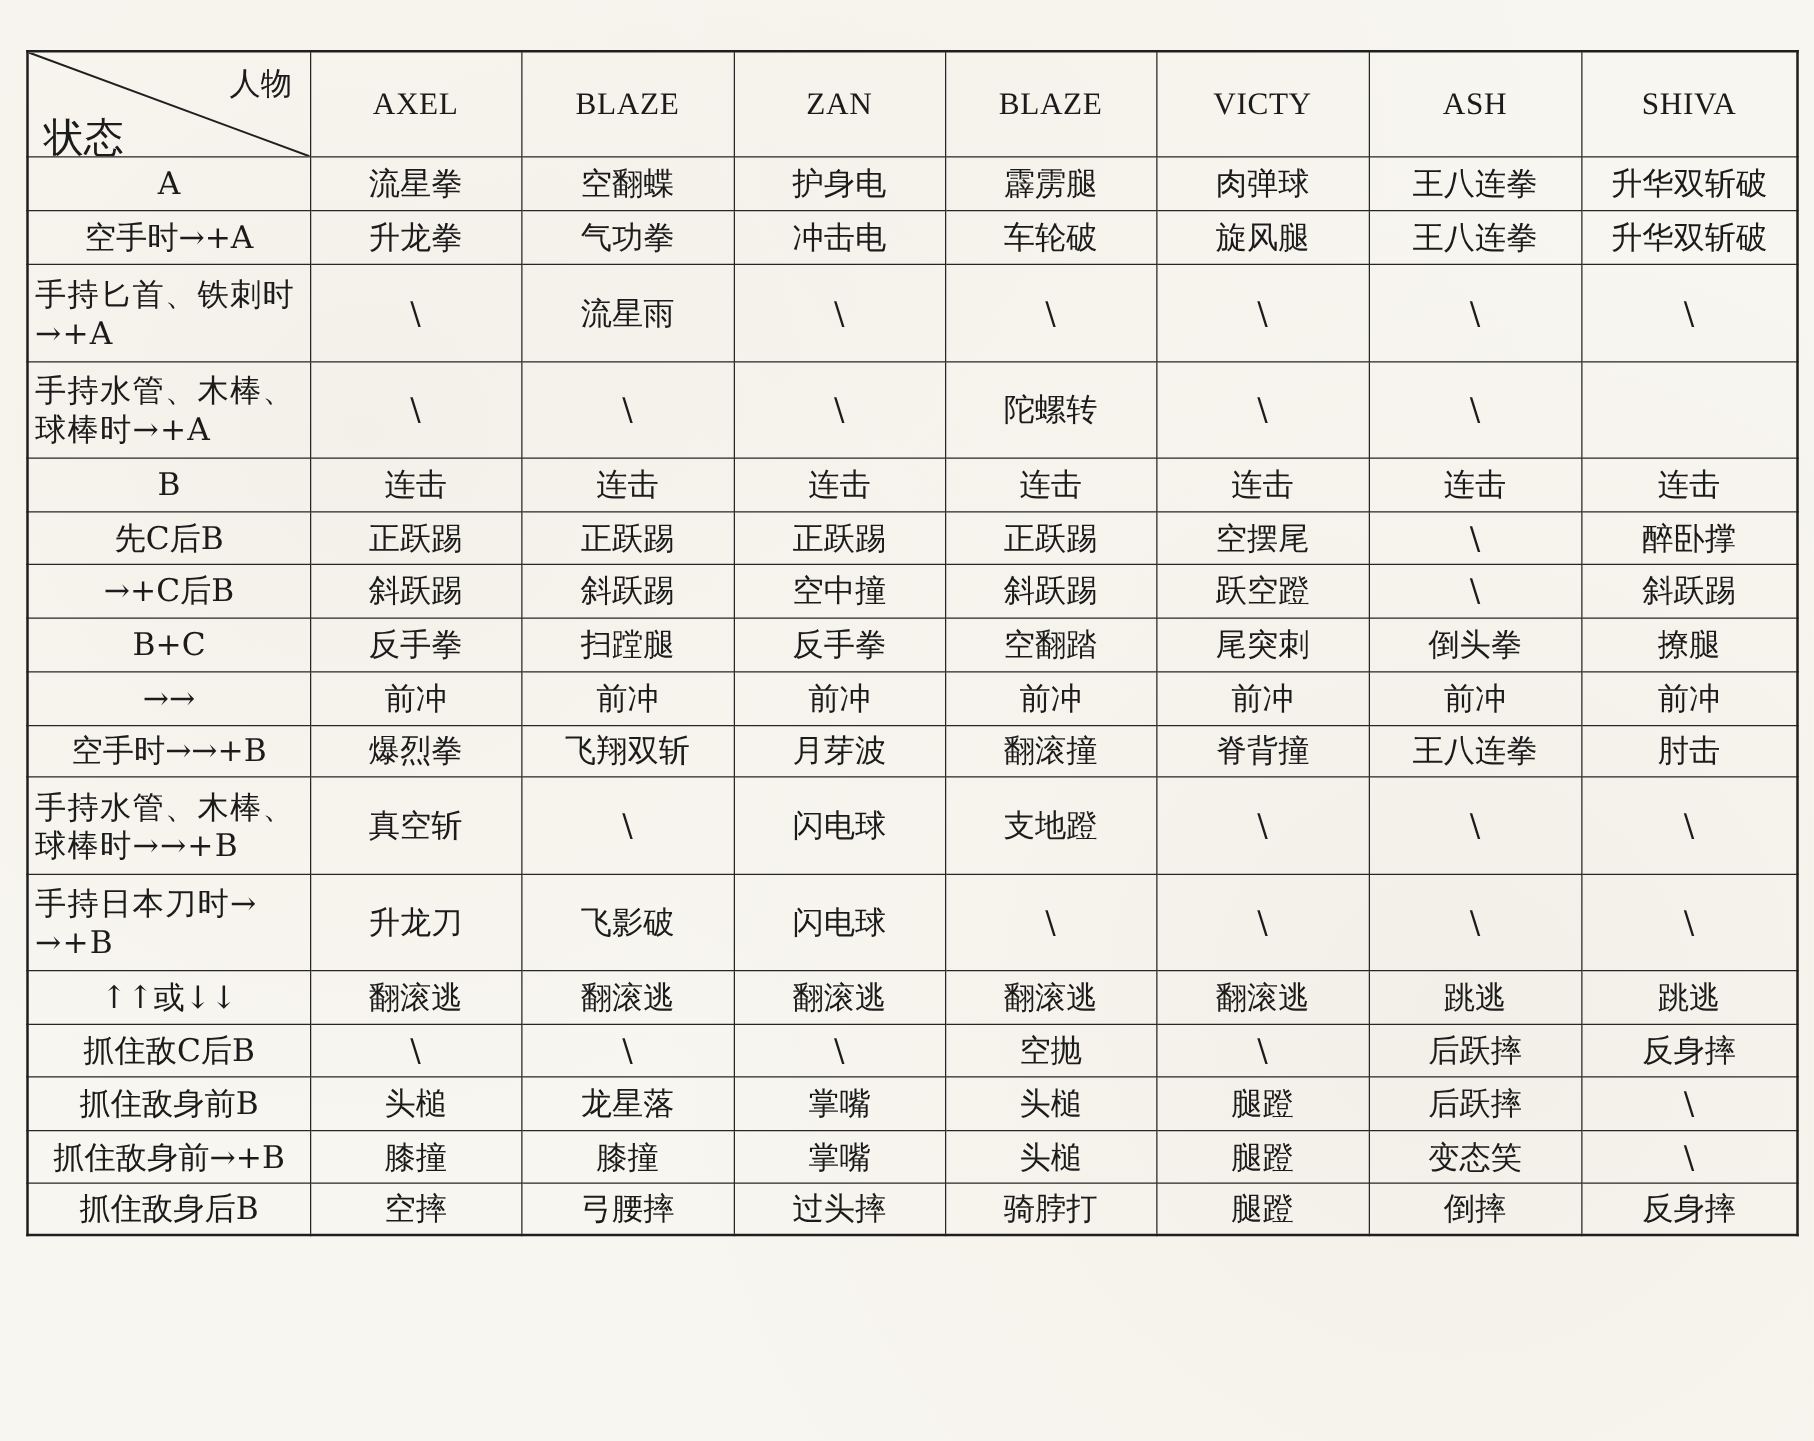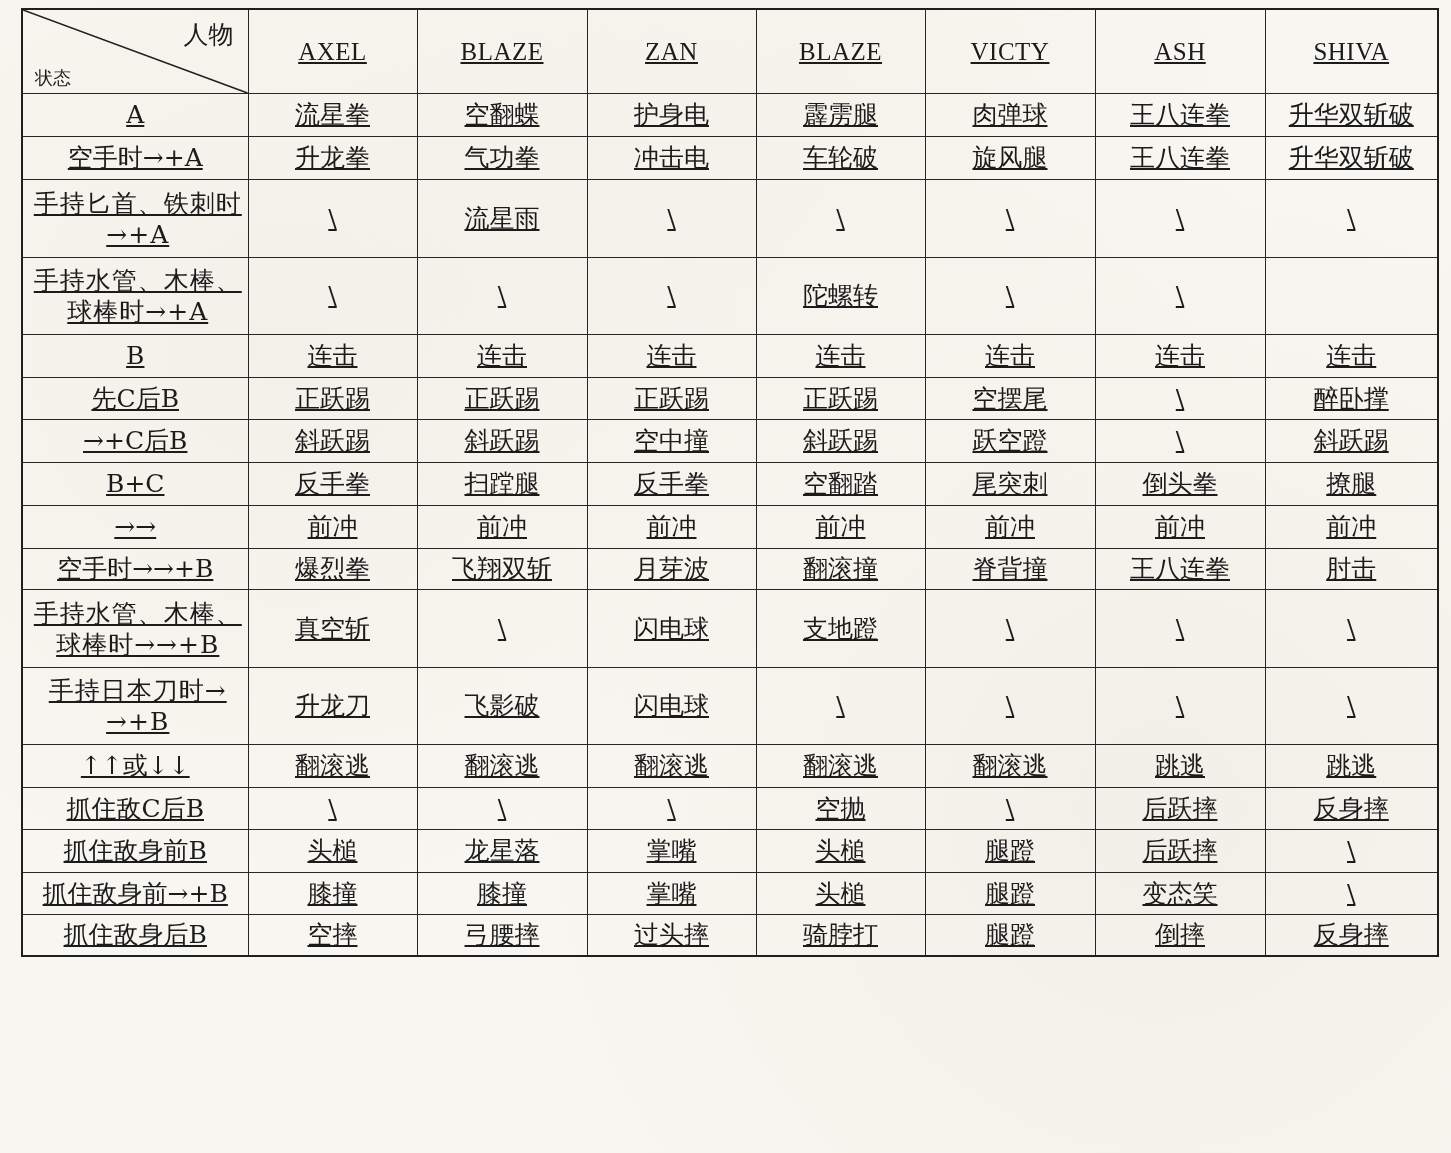--- a/index.html
+++ b/index.html
@@ -15,23 +15,22 @@
     background-image:
       radial-gradient(circle at 20% 30%, rgba(200,190,170,0.10) 0, rgba(200,190,170,0) 40%),
       radial-gradient(circle at 80% 70%, rgba(190,180,160,0.10) 0, rgba(190,180,160,0) 45%),
       radial-gradient(circle at 55% 10%, rgba(210,200,185,0.08) 0, rgba(210,200,185,0) 35%);
     font-family: "DejaVu Serif", serif;
     color: #1b1b1b;
   }
   .page {
     position: absolute;
     left: 21px;
-    top: 8px;
+    top: 40px;
     width: 1160px;
-    text-decoration: underline;
   }
   table.moves {
     width: 1416px;
     table-layout: fixed;
     border-collapse: collapse;
     border: 2.5px solid #1f1f1f;
   }
   table.moves td {
     border: 1.5px solid #262626;
     padding: 0;
@@ -65,32 +64,32 @@
   .corner-top {
     position: absolute;
     right: 14px;
     top: 10px;
     font-size: 25px;
   }
   .corner-bottom {
     position: absolute;
     left: 12px;
     bottom: 0px;
-    font-size: 18px;
+    font-size: 32px;
   }
   td.char-head {
     font-family: "Liberation Serif", serif;
     font-size: 27px;
     letter-spacing: 0.5px;
   }
   td.state {
     font-size: 24px;
   }
   td.state.multi {
-    text-align: center;
+    text-align: left;
     padding-left: 5px;
     letter-spacing: 1px;
   }
   td.state.multi .ln {
     display: block;
     line-height: 31px;
   }
   td.move {
     font-size: 25px;
   }

